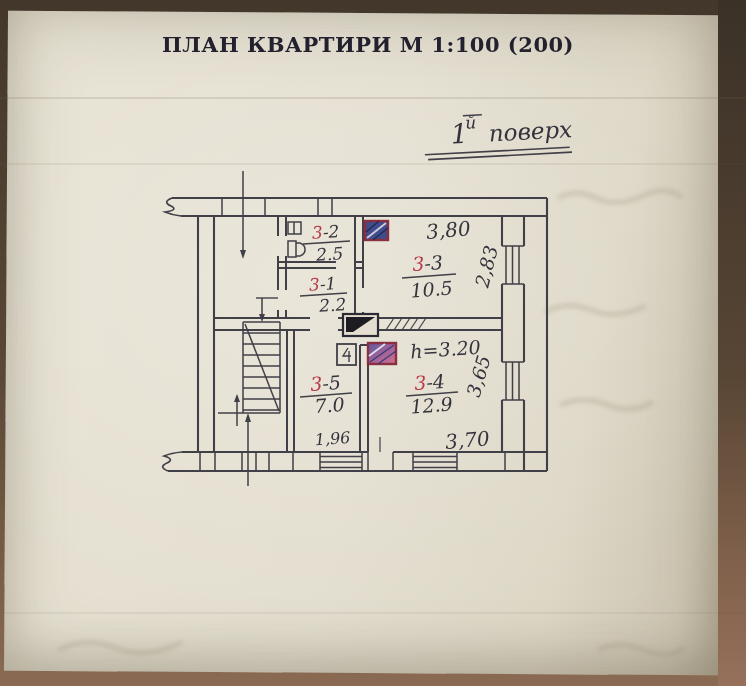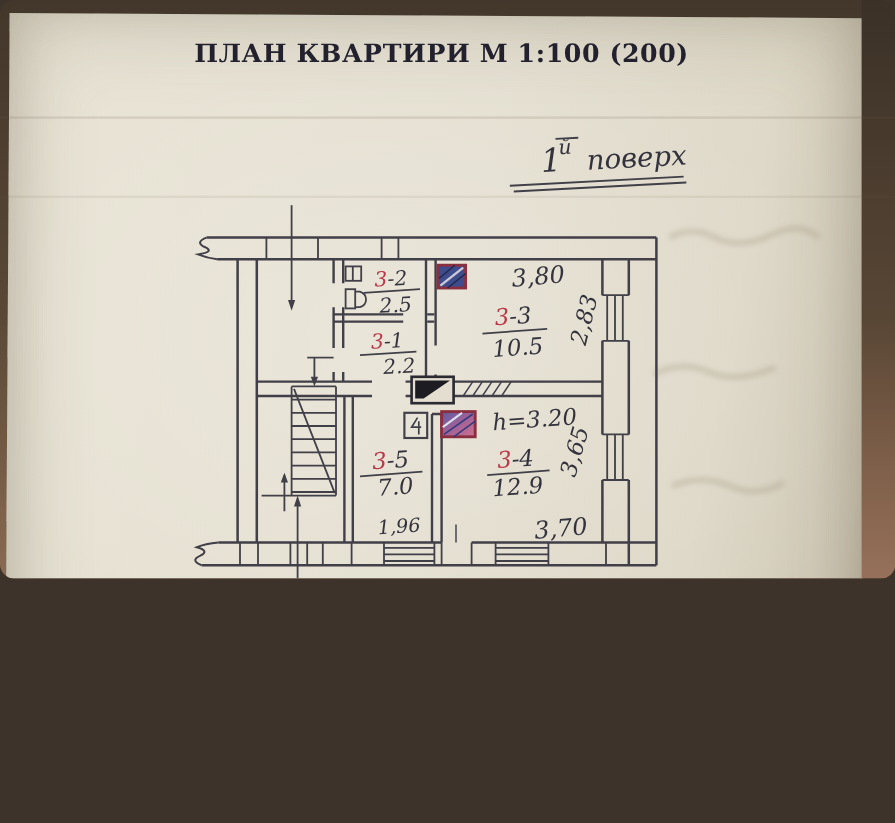--- a/index.html
+++ b/index.html
@@ -1,20 +1,19 @@
 <!DOCTYPE html>
 <html><head>
 <meta charset="utf-8">
 <style>
   html,body{margin:0;padding:0;background:#3e332a;}
   .photo{
-    position:relative;width:746px;height:482px;overflow:hidden;
+    position:relative;width:746px;height:686px;overflow:hidden;
     background:linear-gradient(180deg,#43372b 0%,#5a4836 55%,#7a5f48 85%,#8a6a52 100%);
     font-family:"DejaVu Serif", serif;
-    border-radius:12px;
   }
   .paper{
     position:absolute;left:6px;top:13px;width:714px;height:660px;
     background:
       radial-gradient(120% 90% at 45% 40%, rgba(255,255,255,.20) 0%, rgba(255,255,255,0) 60%),
       linear-gradient(100deg,#e7e2d3 0%,#e3decf 50%,#ddd7c6 78%,#cdc6b3 94%,#bdb5a1 100%);
     transform:rotate(.35deg);
     box-shadow:inset 0 0 70px rgba(95,82,60,.28), inset 0 -18px 40px rgba(95,82,60,.18);
   }
   .edge-right{

